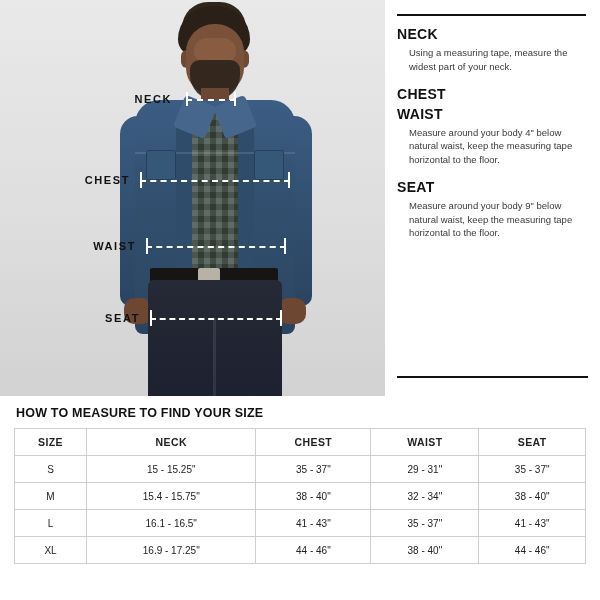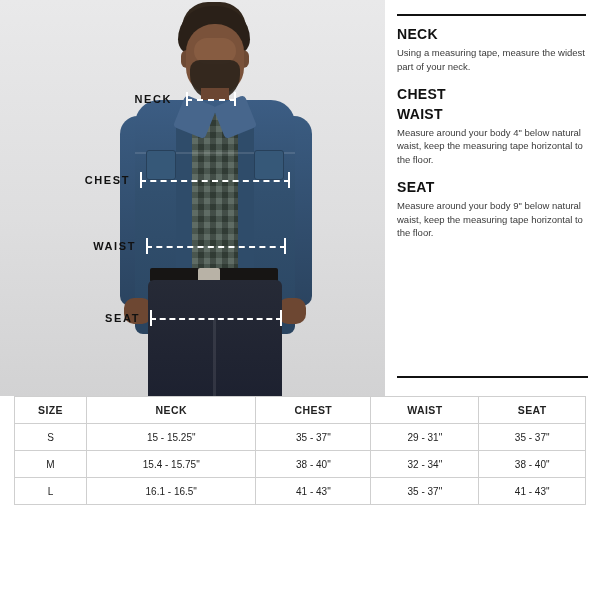--- a/index.html
+++ b/index.html
@@ -130,21 +130,21 @@
   
   .info {
     position:absolute; left:385px; top:0; width:215px; height:396px;
     background:#ffffff; padding:14px 14px 0 12px;
   }
   .rule { height:2px; background:#111; margin:0 0 10px 0; }
   .sec-title {
     font-size:14px; font-weight:bold; color:#111; letter-spacing:.3px; margin:0 0 4px 0;
   }
   .sec-body {
-    font-size:9.5px; line-height:1.45; color:#3a3a3a; margin:0 0 12px 0;
+    font-size:9.5px; line-height:1.45; color:#3a3a3a; margin:0 0 12px 12px;
   }
   .rule-bottom { position:absolute; left:12px; bottom:18px; width:191px; height:2px; background:#111; }
 
   
   .tablewrap { position:absolute; left:0; top:396px; width:600px; height:204px; background:#fff; padding:0 14px; }
   .tbl-title {
     font-size:12.5px; font-weight:bold; color:#111; letter-spacing:.2px;
     padding:10px 0 8px 2px;
   }
   table { border-collapse:collapse; width:572px; }
@@ -237,20 +237,21 @@
       <div>
         <div class="sec-title">SEAT</div>
         <div class="sec-body">Measure around your body 9" below natural waist, keep the measuring tape horizontal to the floor.</div>
       </div>
 
       <div class="rule-bottom"></div>
     </div>
   </div>
 
   <div class="tablewrap">
+    <div class="tbl-title">HOW TO MEASURE TO FIND YOUR SIZE</div>
     <table>
       <thead>
         <tr>
           <th>SIZE</th>
           <th>NECK</th>
           <th>CHEST</th>
           <th>WAIST</th>
           <th>SEAT</th>
         </tr>
       </thead>
@@ -269,17 +270,24 @@
           <td>32 - 34"</td>
           <td>38 - 40"</td>
         </tr>
         <tr>
           <td>L</td>
           <td>16.1 - 16.5"</td>
           <td>41 - 43"</td>
           <td>35 - 37"</td>
           <td>41 - 43"</td>
         </tr>
+        <tr>
+          <td>XL</td>
+          <td>16.9 - 17.25"</td>
+          <td>44 - 46"</td>
+          <td>38 - 40"</td>
+          <td>44 - 46"</td>
+        </tr>
       </tbody>
     </table>
   </div>
 
 </div>
 
 </body></html>

